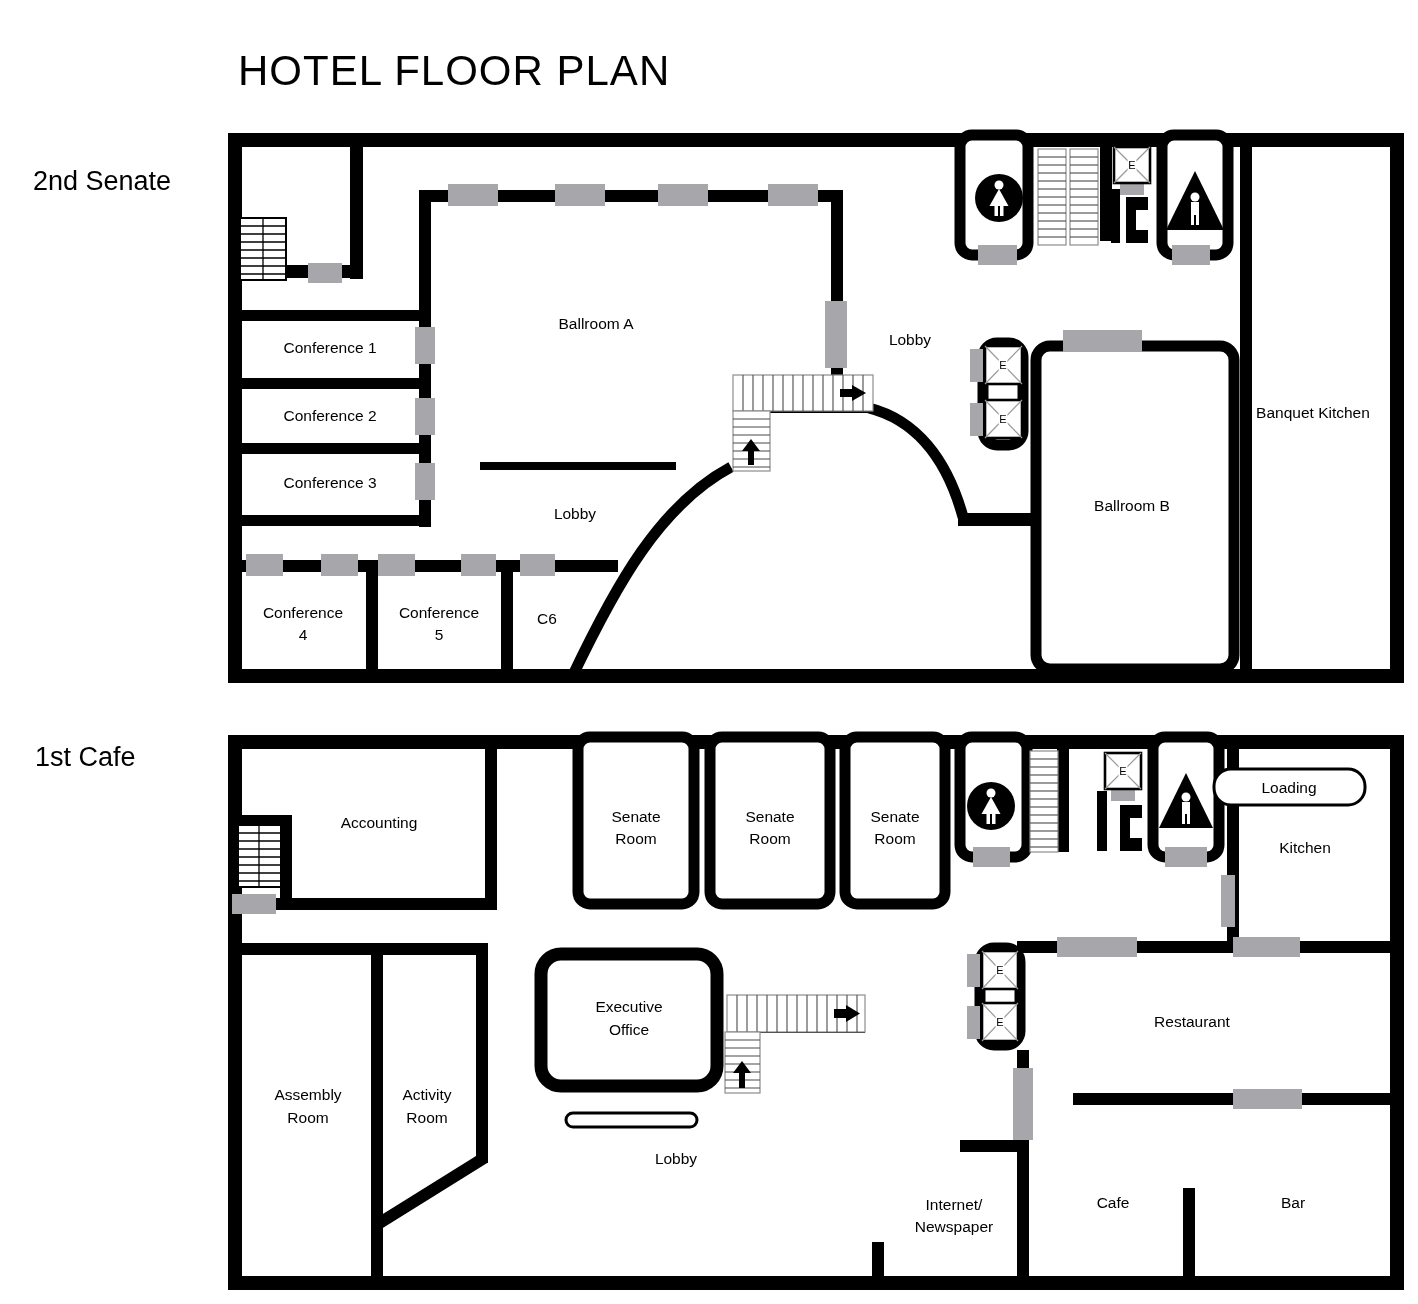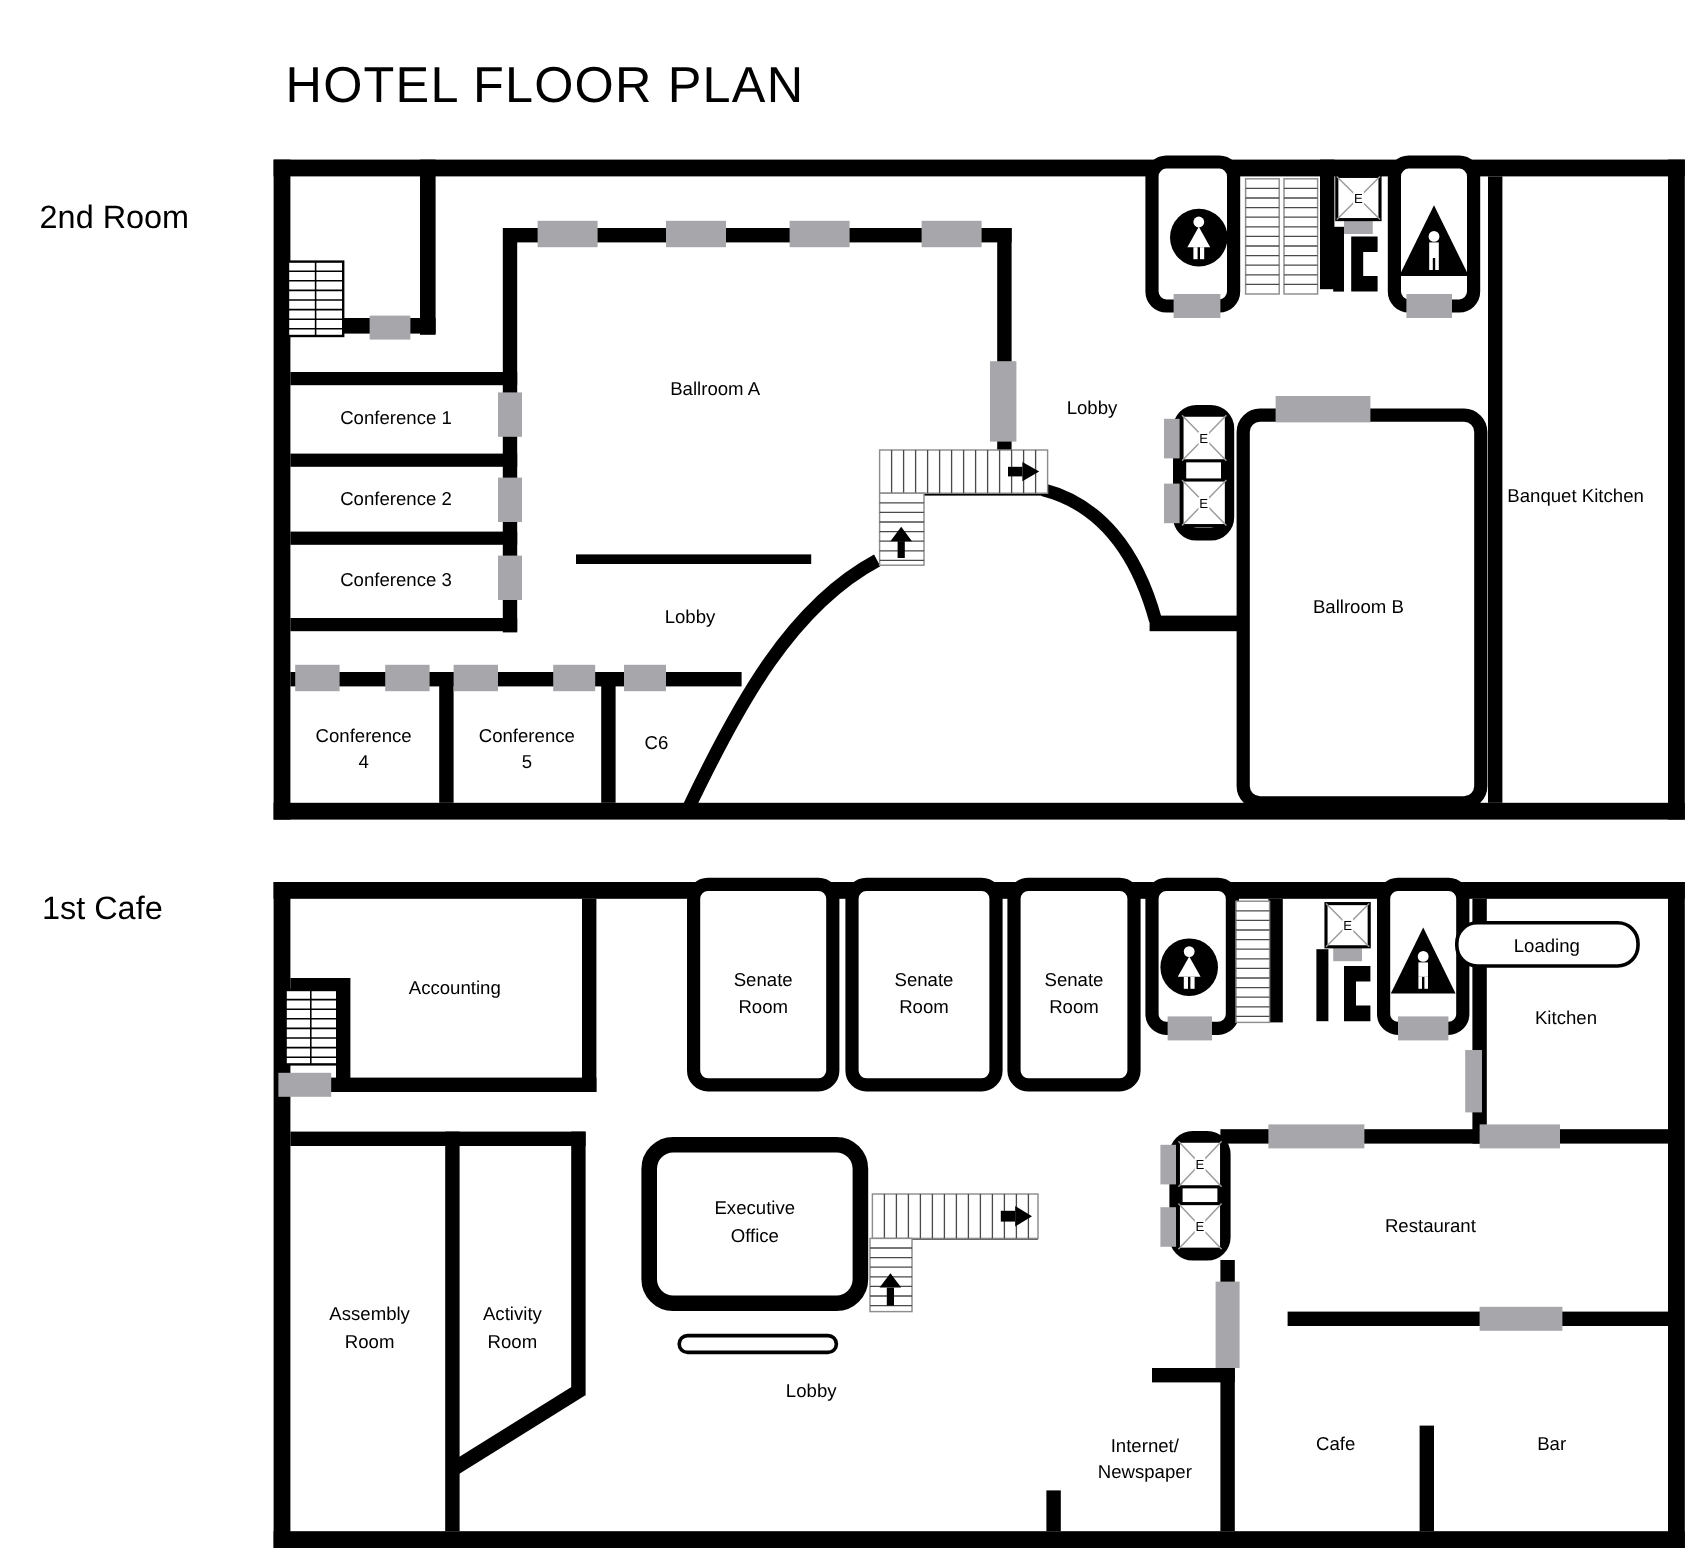--- a/index.html
+++ b/index.html
@@ -30,21 +30,21 @@
   .arrow{fill:#000;}
   .icon-black{fill:#000;}
   .icon-white{fill:#fff;}
 </style>
 </head>
 <body>
 
 <div class="canvas">
 
   <div class="title">HOTEL FLOOR PLAN</div>
-  <div class="floor-label f2">2nd Room</div>
+  <div class="floor-label f2">2nd Senate</div>
   <div class="floor-label f1">1st Cafe</div>
 
   <svg class="f2" width="1176" height="550" viewBox="0 0 1176 550">
 
     <g>
       <rect class="wall" x="0" y="0" width="1176" height="14"></rect>
       <rect class="wall" x="0" y="536" width="1176" height="14"></rect>
       <rect class="wall" x="0" y="0" width="14" height="550"></rect>
       <rect class="wall" x="1162" y="0" width="14" height="550"></rect>
       <rect class="wall" x="122" y="0" width="13" height="146"></rect>

